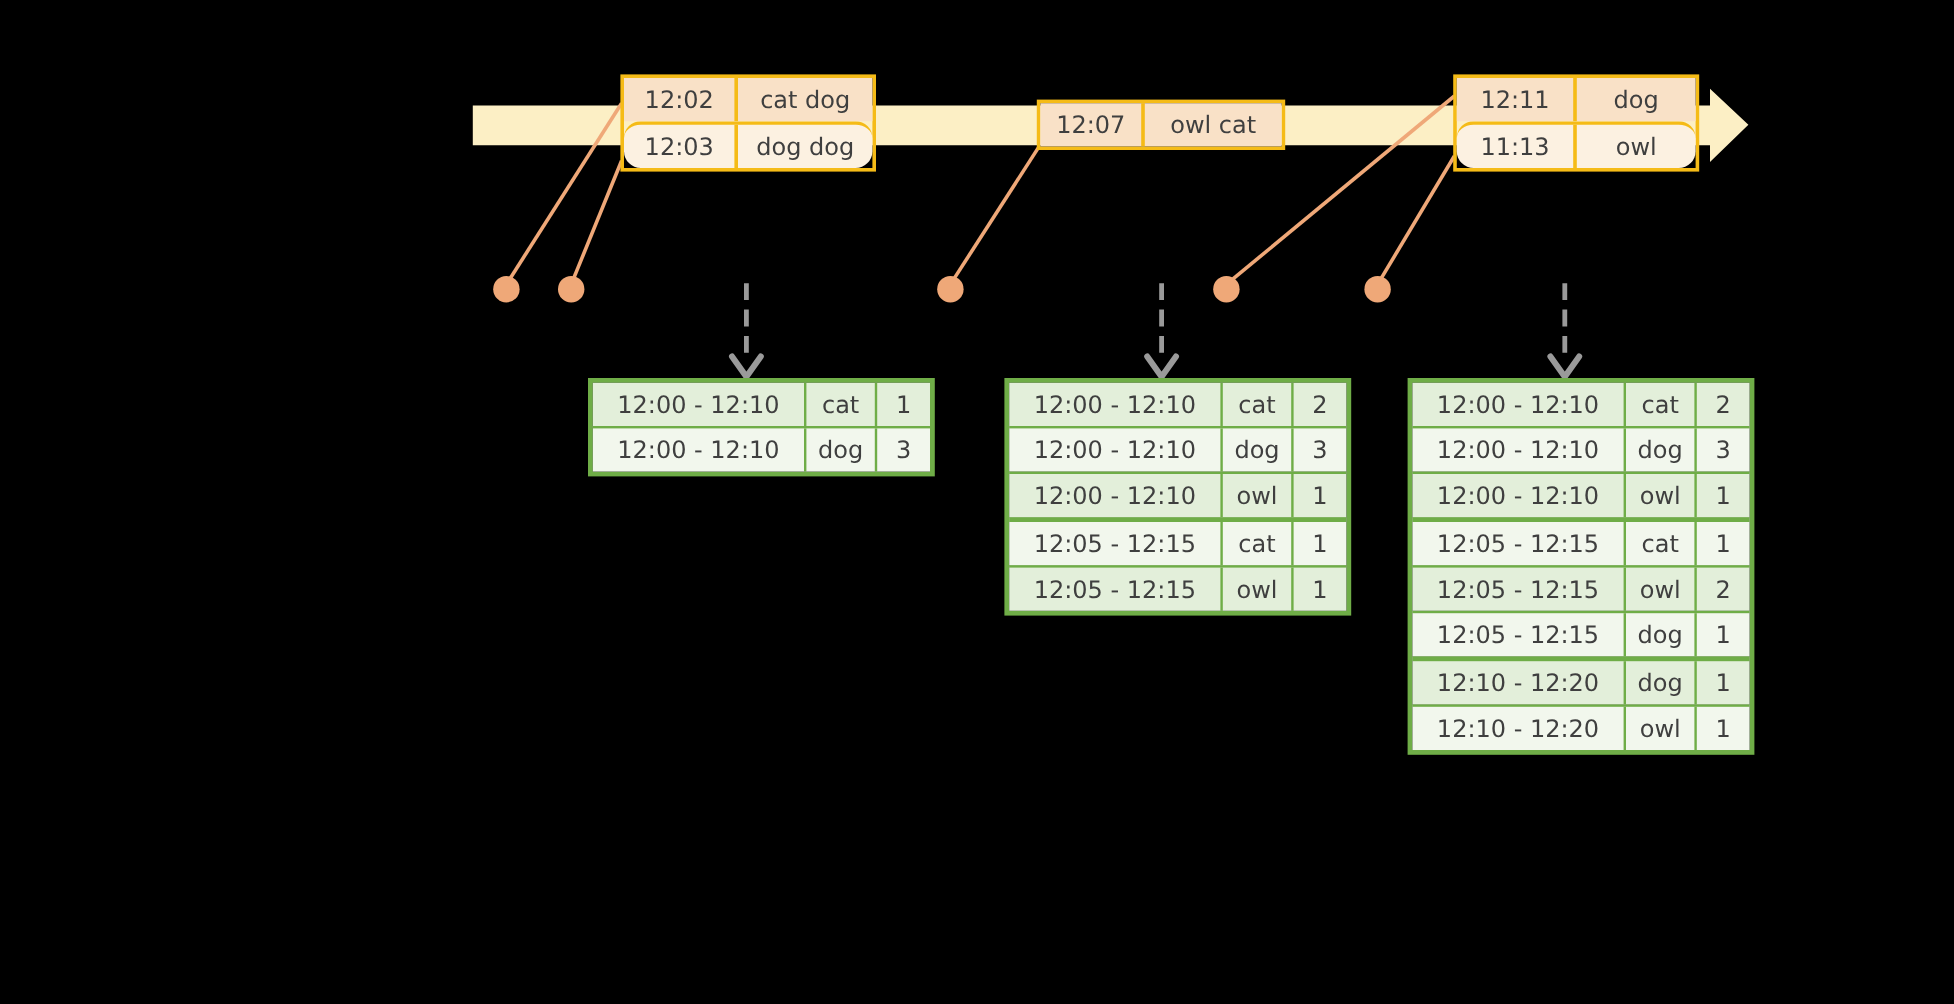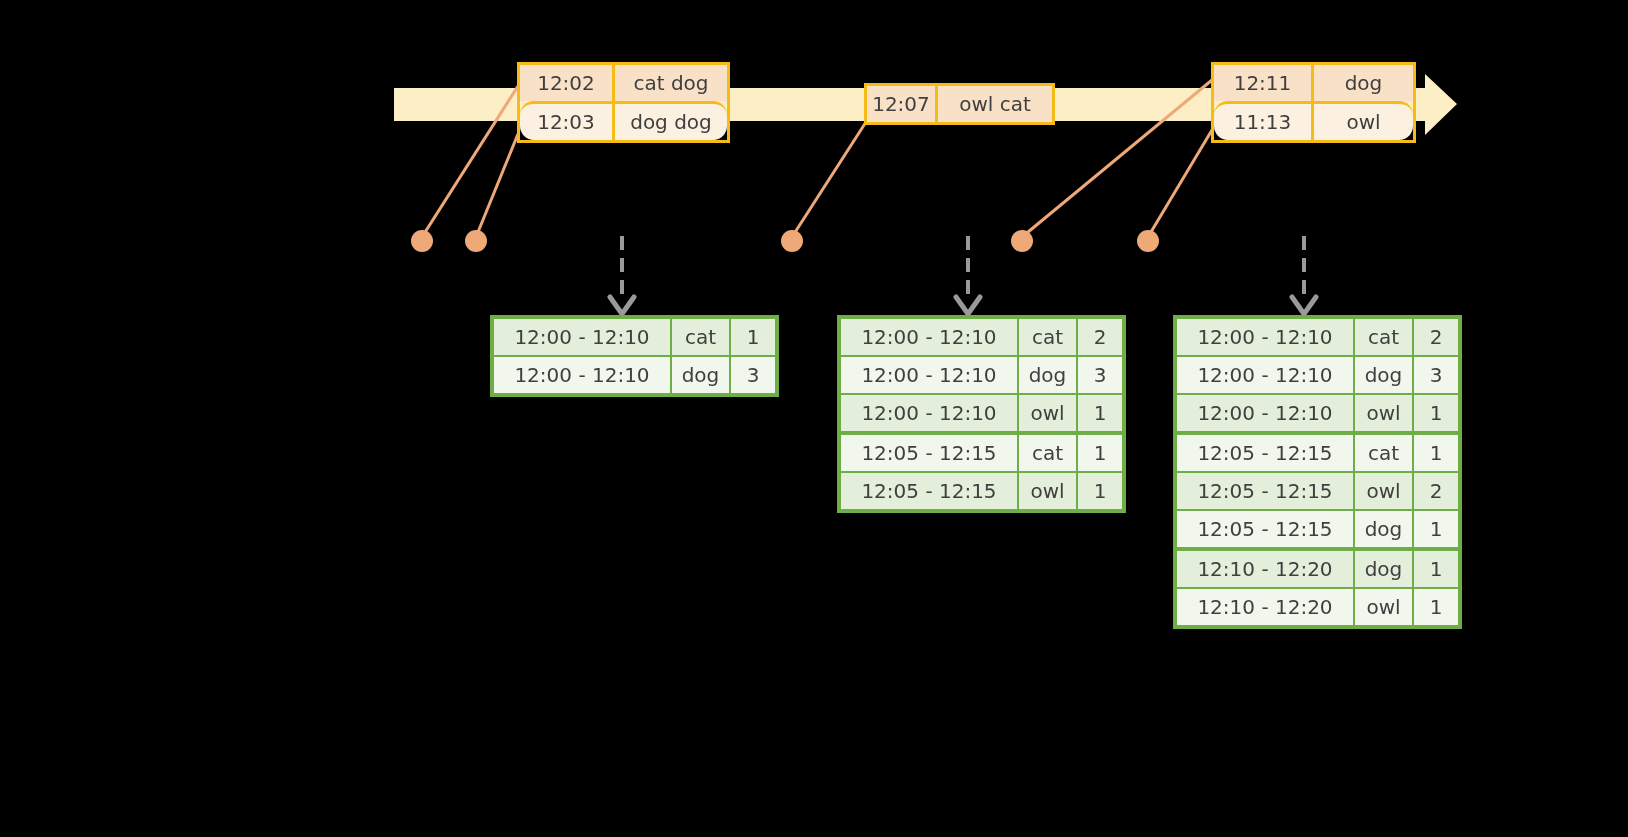--- a/index.html
+++ b/index.html
@@ -26,21 +26,21 @@
   .etable{
     position:absolute;
     border:3px solid var(--event-border,#f5bb17);
     z-index:3;
   }
   .etable .t-row + .t-row{border-top:3px solid var(--event-border,#f5bb17);border-radius:14px;}
   .etable .t-cell + .t-cell{border-left:3px solid var(--event-border,#f5bb17);}
   .etable .t-row:nth-child(odd){background:var(--event-row-dark,#f9e1c7);}
   .etable .t-row:nth-child(even){background:var(--event-row-light,#fcf1e1);}
   .ev-a .c0{width:92px}  .ev-a .c1{width:112px}
-  .ev-b .c0{width:68px}  .ev-b .c1{width:114px}
+  .ev-b .c0{width:84px}  .ev-b .c1{width:114px}
   .ev-c .c0{width:97px}  .ev-c .c1{width:99px}
 
   
   .rtable{
     position:absolute;
     border:4px solid var(--result-border,#6fad47);
     z-index:3;
   }
   .rtable .t-row + .t-row{border-top:2px solid var(--result-border,#6fad47);}
   .rtable .t-row.group-start{border-top-width:4px;}

